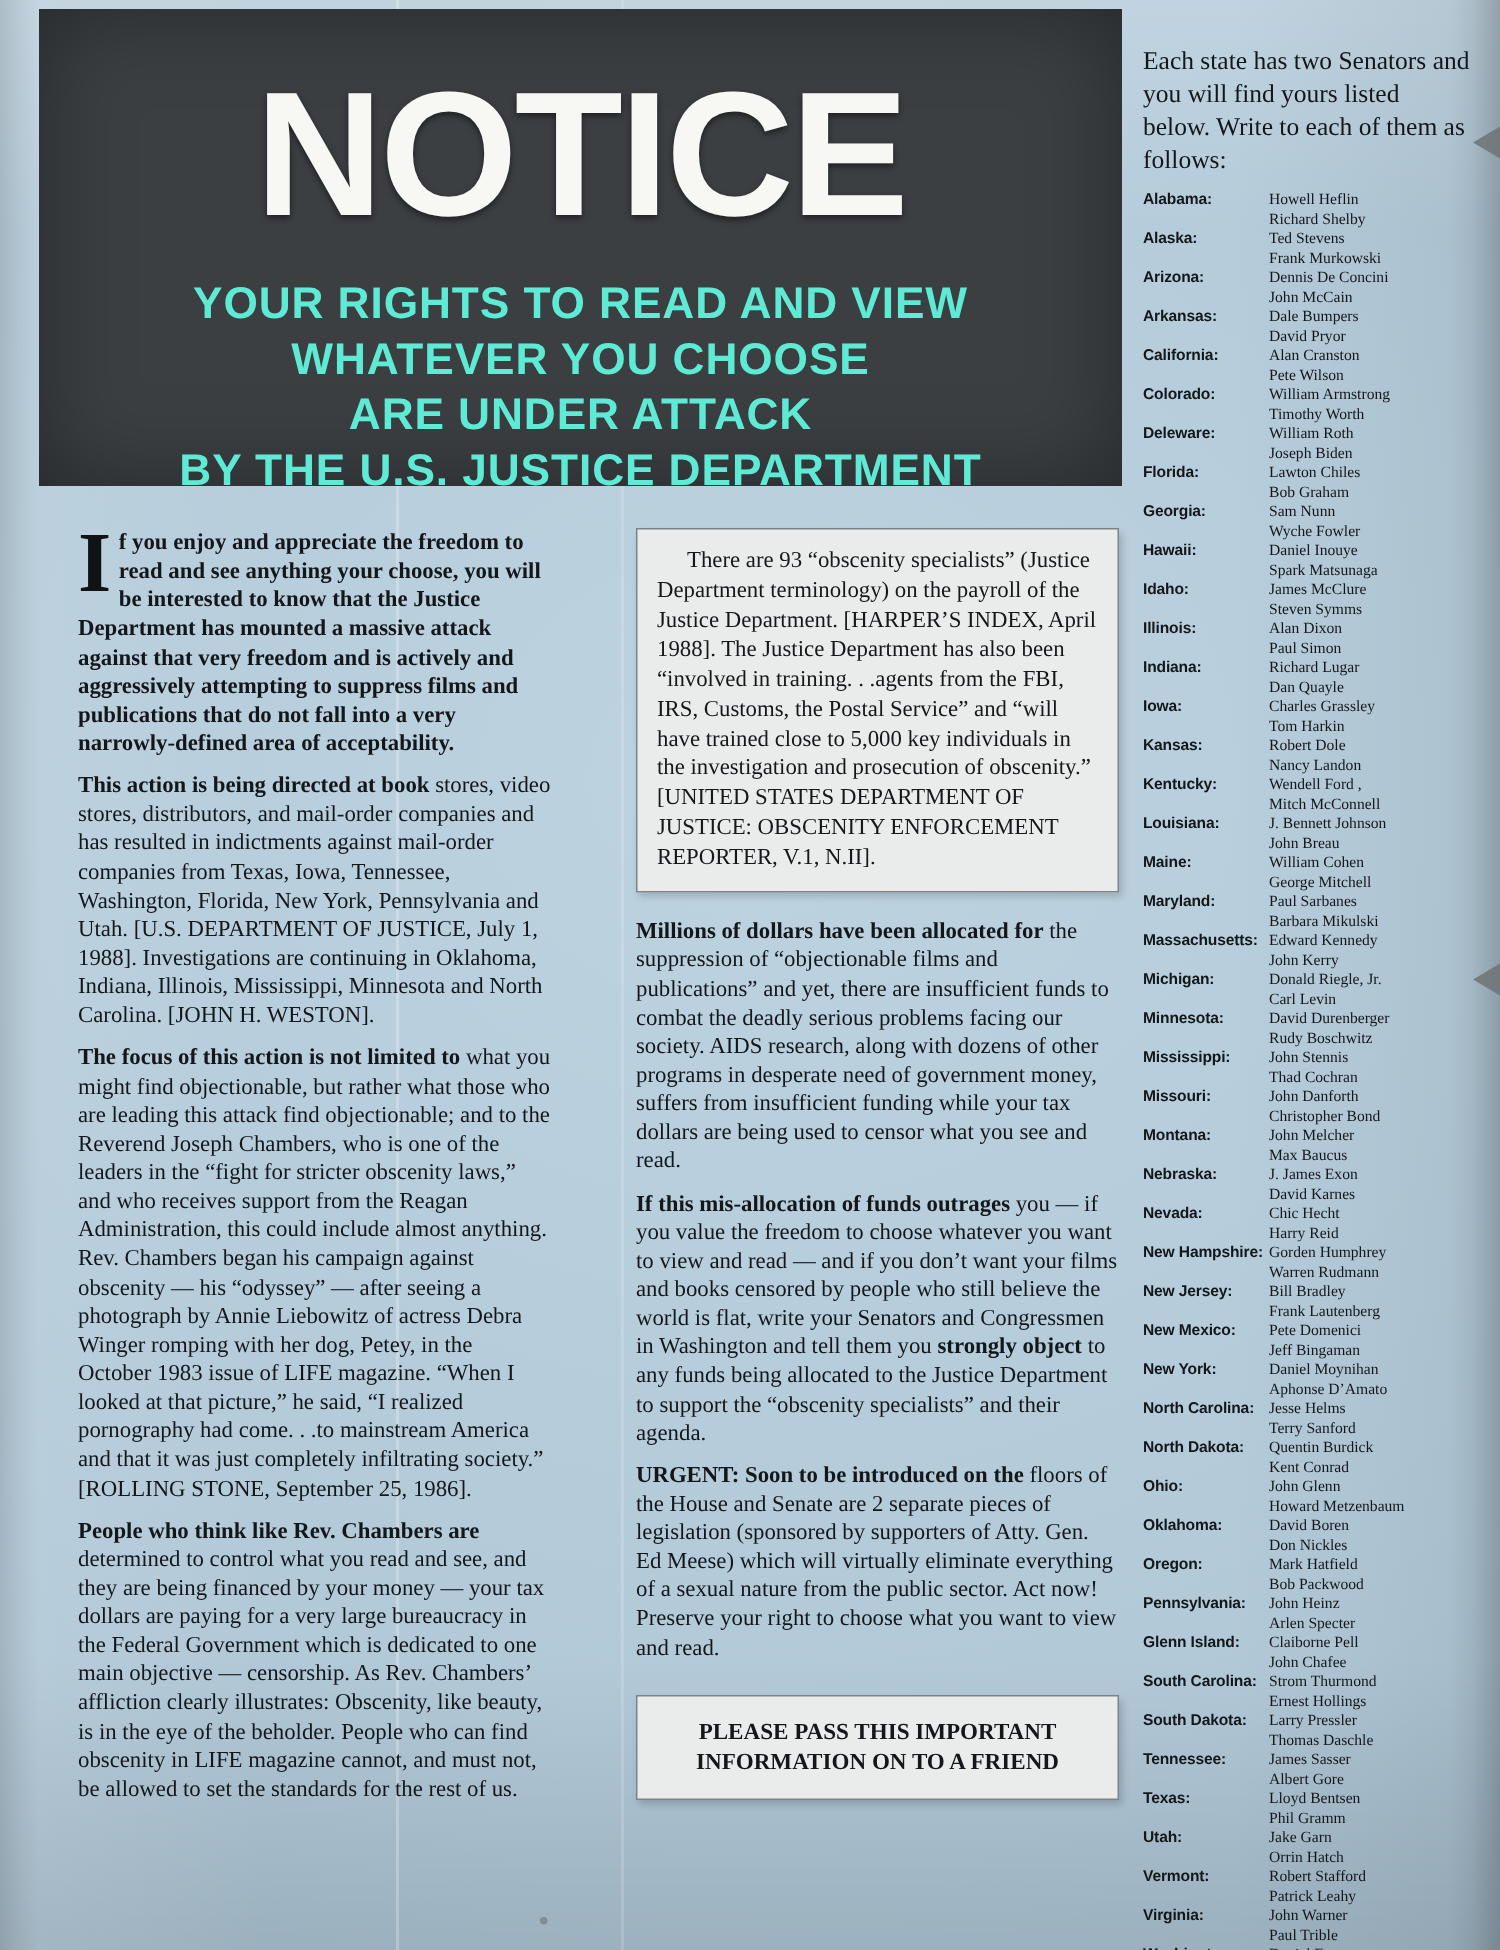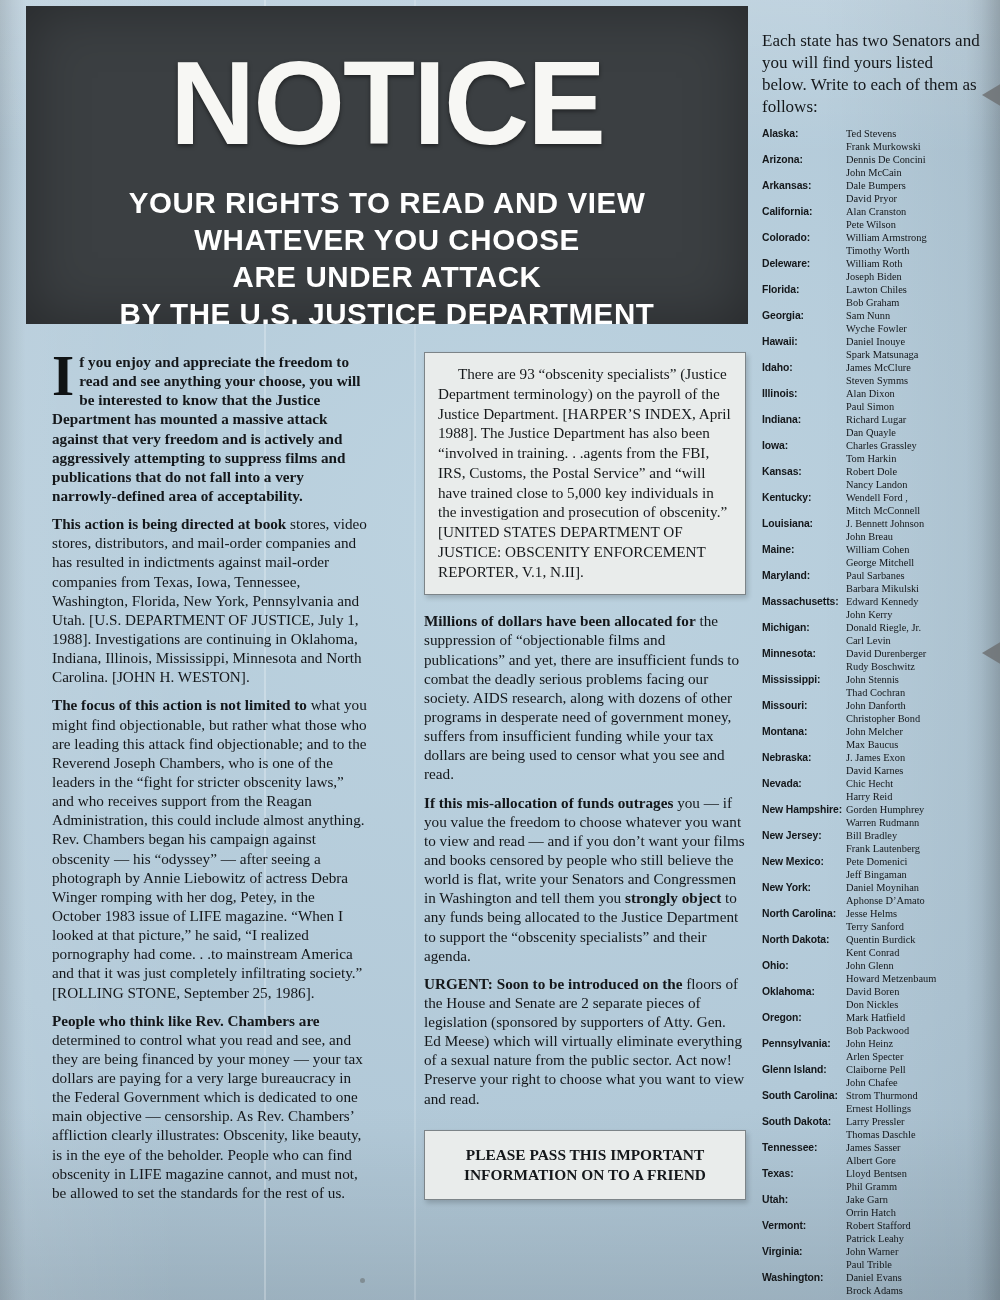--- a/index.html
+++ b/index.html
@@ -76,21 +76,21 @@
     text-shadow: 0 2px 4px rgba(0,0,0,0.5);
   }
   .banner .sub {
     font-family: "Liberation Sans", sans-serif;
     font-weight: bold;
     font-size: 29.5px;
     line-height: 1.26;
     letter-spacing: 0.6px;
     margin-top: 22px;
     padding: 0 18px;
-    color: #ffffff;
+    color: #5eead4;
   }
   .banner .sub div { white-space: nowrap; }
 
   
   .col {
     position: absolute;
     top: 352px;
     font-size: 15.2px;
     line-height: 1.26;
     color: #14171a;
@@ -235,20 +235,27 @@
       <div>PLEASE PASS THIS IMPORTANT</div>
       <div>INFORMATION ON TO A FRIEND</div>
     </div>
   </div>
 
   <div class="senators">
     <div class="sen-intro">Each state has two Senators and you will find yours listed below. Write to each of them as follows:</div>
     <table class="sen-table">
       <tbody>
           <tr>
+            <td class="sen-state">Alabama:</td>
+            <td class="sen-names">
+              <div>Howell Heflin</div>
+              <div>Richard Shelby</div>
+            </td>
+          </tr>
+          <tr>
             <td class="sen-state">Alaska:</td>
             <td class="sen-names">
               <div>Ted Stevens</div>
               <div>Frank Murkowski</div>
             </td>
           </tr>
           <tr>
             <td class="sen-state">Arizona:</td>
             <td class="sen-names">
               <div>Dennis De Concini</div>

